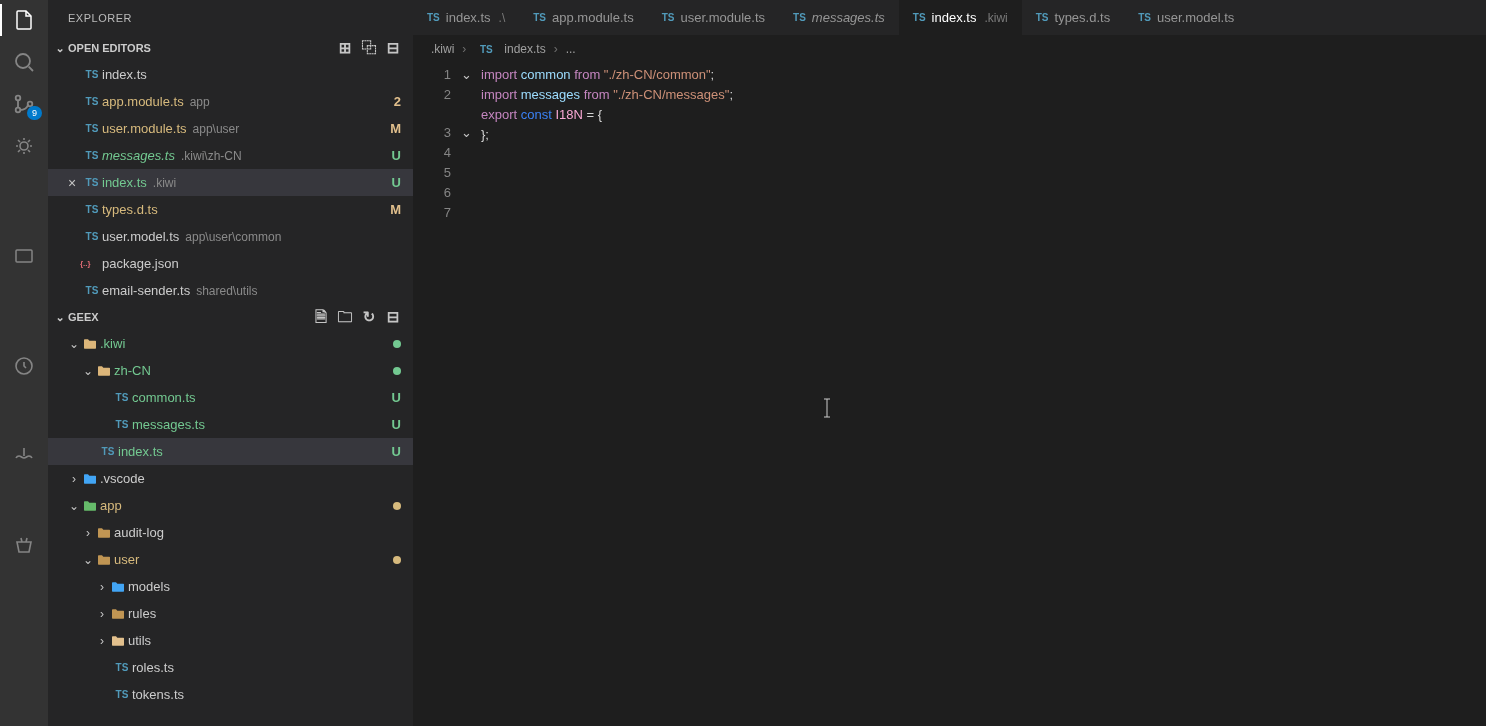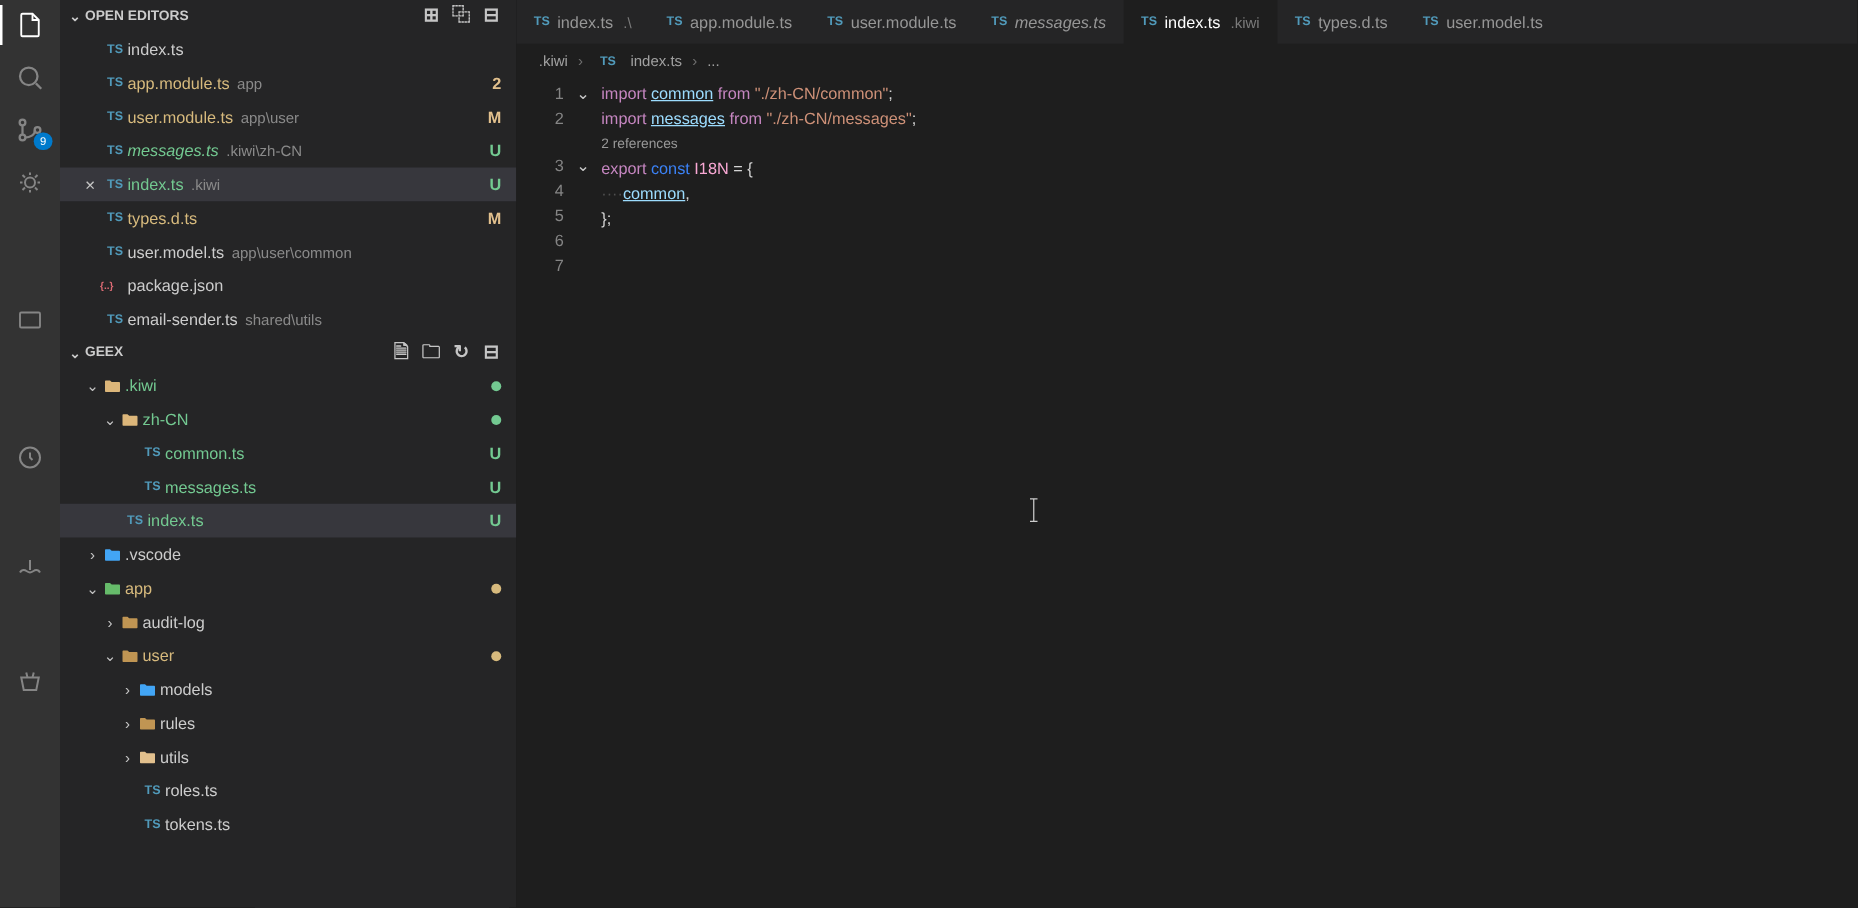--- a/index.html
+++ b/index.html
@@ -44,21 +44,21 @@
 .tab .ts-icon { width:auto; padding:0; }
 .tab .hint { color:#7a7a7a; font-size:12px; margin-left:2px; }
 .tab.italic-tab .tab-label { font-style:italic; }
 .breadcrumb { height:28px; display:flex; align-items:center; padding-left:18px; gap:8px; color:#a0a0a0; font-size:12px; }
 .breadcrumb .sep { color:#6e6e6e; }
 .code { display:flex; font-family:Consolas,"Courier New",monospace; font-size:13px; line-height:20px; padding-top:2px; }
 .gutter { width:48px; text-align:right; color:#858585; padding-right:10px; user-select:none; }
 .fold-gutter { width:20px; color:#c5c5c5; }
 .code-lines { flex:1; }
 .tok-kw { color:#c586c0; }
-.tok-var { color:#9cdcfe;text-decoration:underline; }
+.tok-var { color:#9cdcfe; }
 .tok-type { color:#f9a8d4; }
 .tok-str { color:#ce9178; }
 .tok-const { color:#3b82f6; }
 .tok-op { color:#d4d4d4; }
 .tok-punc { color:#d4d4d4; }
 .codelens { color:#999999; font-size:11px; padding-left:0px; }
 svg { display:block; }
 .text-cursor { position:absolute; left:820px; top:398px; color:#cccccc; }
 </style>
 </head>
@@ -115,20 +115,21 @@
   <div style="height:30px"></div>
   <div class="activity-icon">
     <svg viewBox="0 0 24 24" fill="none" stroke="currentColor" stroke-width="1.6">
         <path d="M5 8h14l-2 10H7L5 8z"></path>
         <path d="M9 4l1 4M15 4l-1 4"></path>
       </svg>
   </div>
 </div>
 
 <div class="sidebar">
+  <div class="sidebar-title">EXPLORER</div>
 
   <div class="section-header">
     <span class="chev">⌄</span>
     <span>OPEN EDITORS</span>
     <span class="spacer"></span>
     <div class="header-actions">
       <span class="glyph">⊞</span>
       <span class="glyph">⿻</span>
       <span class="glyph">⊟</span>
     </div>
@@ -427,23 +428,21 @@
       <div style="height:18px"></div>
       <div>⌄</div>
       <div>&nbsp;</div>
         <div>&nbsp;</div>
         <div>&nbsp;</div>
         <div>&nbsp;</div>
     </div>
     <div class="code-lines">
       <div><span class="tok-kw">import</span> <span class="tok-var">common</span> <span class="tok-kw">from</span> <span class="tok-str">"./zh-CN/common"</span><span class="tok-punc">;</span></div>
       <div><span class="tok-kw">import</span> <span class="tok-var">messages</span> <span class="tok-kw">from</span> <span class="tok-str">"./zh-CN/messages"</span><span class="tok-punc">;</span></div>
-      <div class="codelens">2 references</div>
       <div><span class="tok-kw">export</span> <span class="tok-const">const</span> <span class="tok-type">I18N</span> <span class="tok-op">=</span> <span class="tok-punc">{</span></div>
-      <div><span class="tok-punc" style="color:#505050">····</span><span class="tok-var">common</span><span class="tok-punc">,</span></div>
       <div><span class="tok-punc">};</span></div>
       <div>&nbsp;</div>
     </div>
   </div>
 </div>
 
 <div class="text-cursor">
   <svg width="14" height="20" viewBox="0 0 14 20" stroke="currentColor" fill="none" stroke-width="1">
       <path d="M4 1h6M7 1v18M4 19h6"></path>
     </svg>

